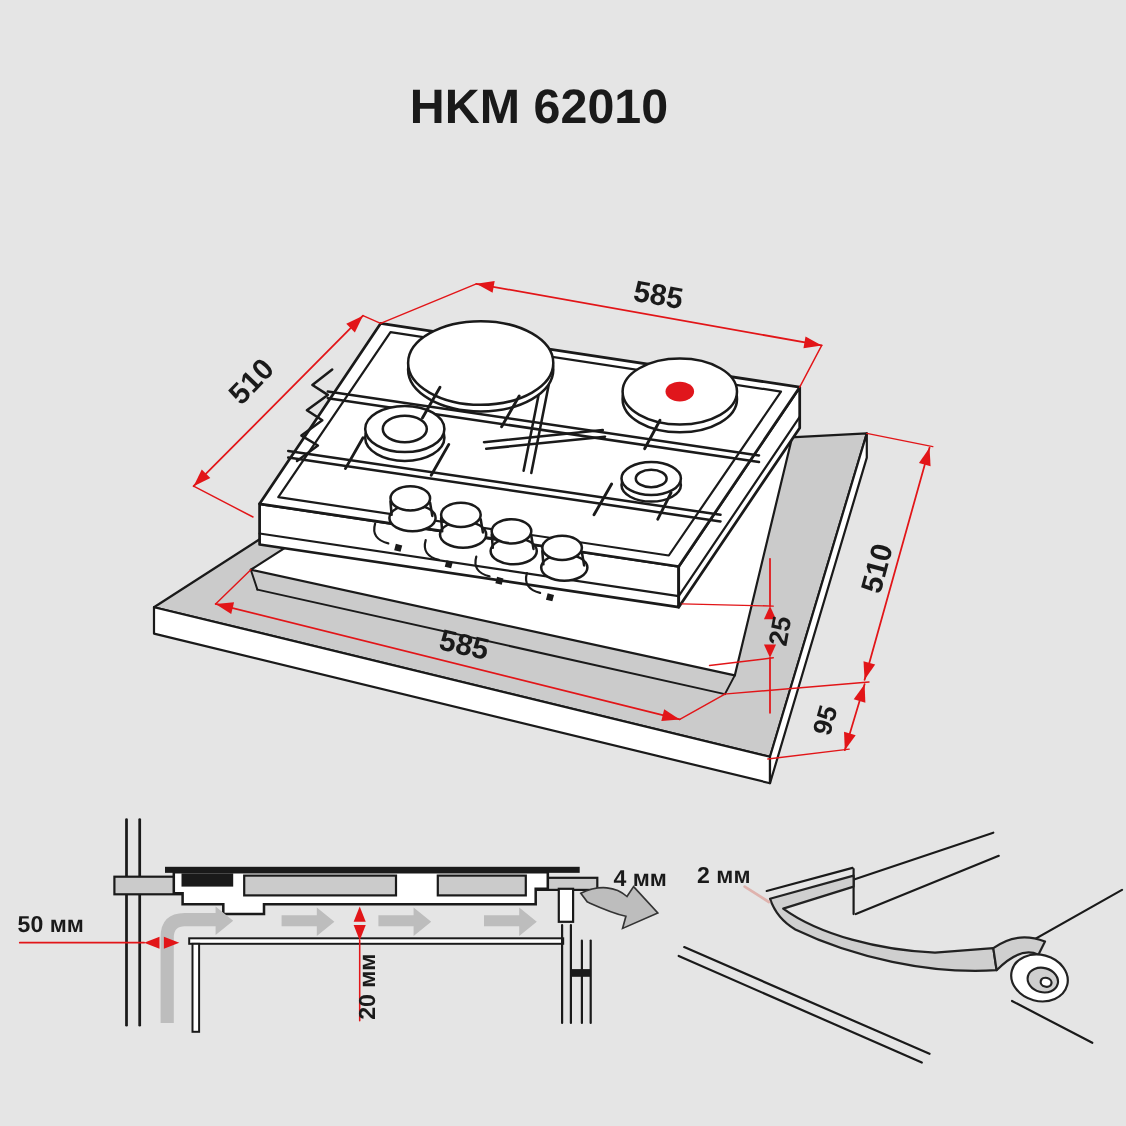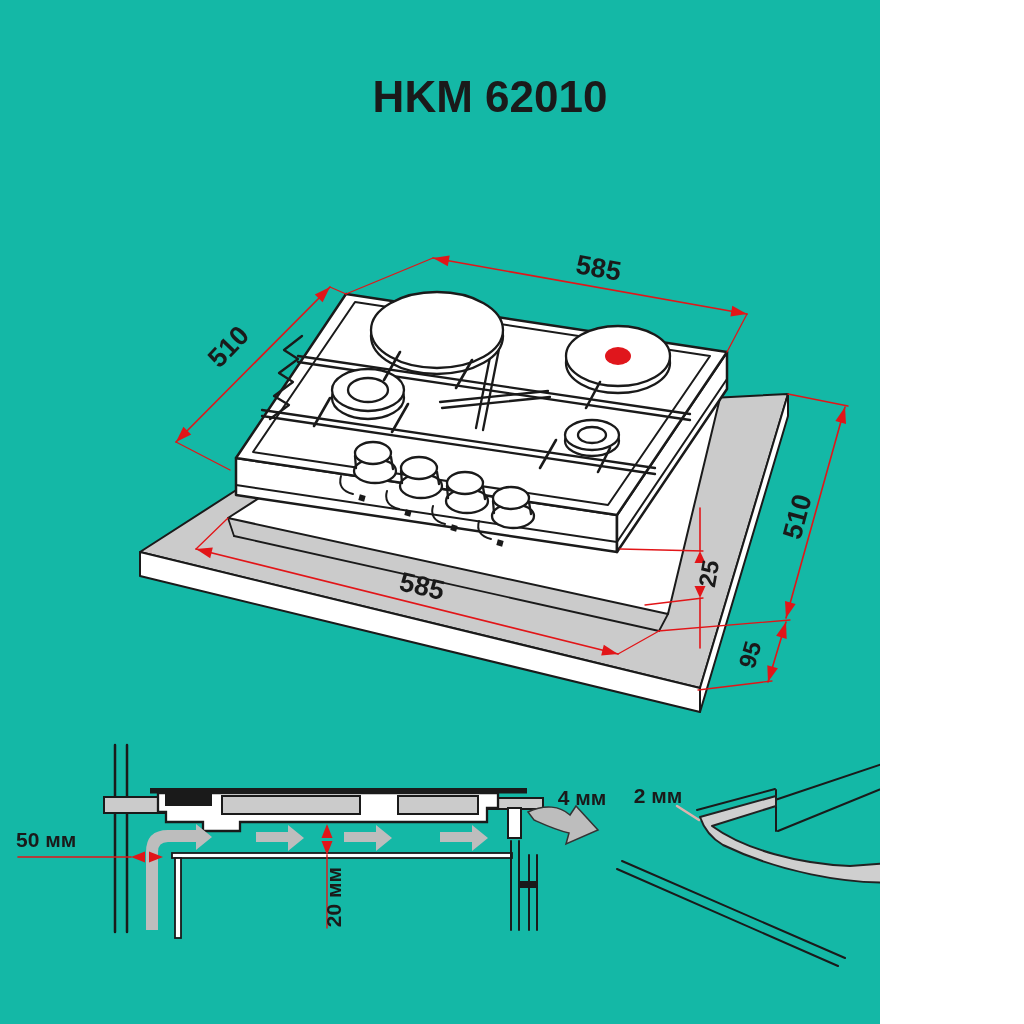--- a/index.html
+++ b/index.html
@@ -1,16 +1,16 @@
 <!DOCTYPE html>
 <html><head>
 <meta charset="utf-8">
 <style>
   html,body{margin:0;padding:0;background:#ffffff;}
-  .page{position:relative;width:880px;height:1024px;background:#14b8a6;overflow:hidden;
+  .page{position:relative;width:1024px;height:1024px;background:#e5e5e5;overflow:hidden;
         font-family:"Liberation Sans", sans-serif;}
   svg{position:absolute;left:0;top:0;}
   text{font-family:"Liberation Sans", sans-serif;fill:#1a1a1a;font-weight:bold;}
   .t-title{font-size:44px;}
   .t-dim{font-size:27px;}
   .t-dim-s{font-size:24px;}
   .t-mm{font-size:21px;}
 </style>
 </head>
 <body>

